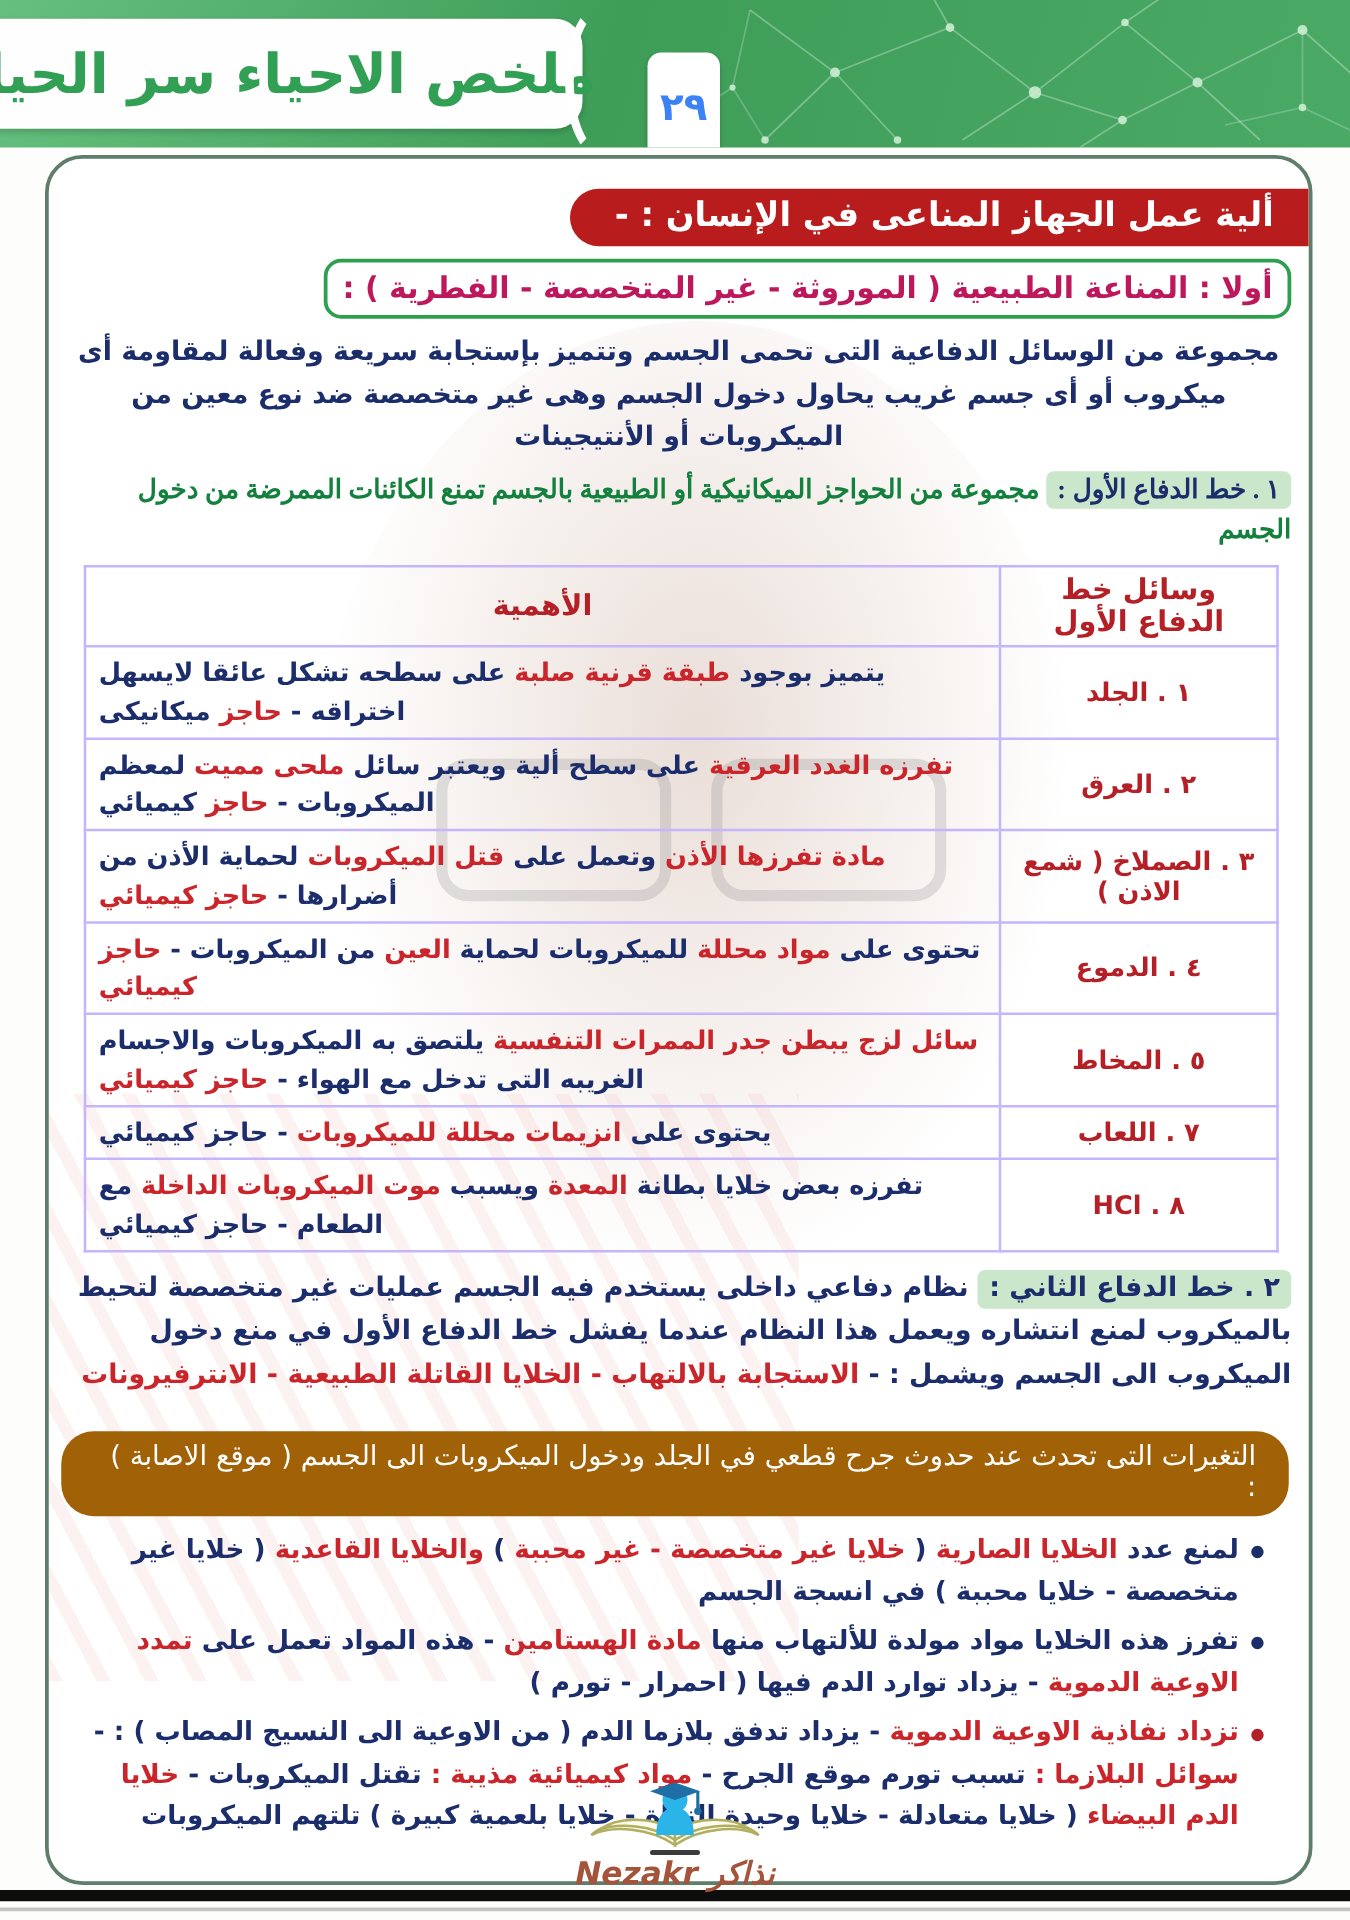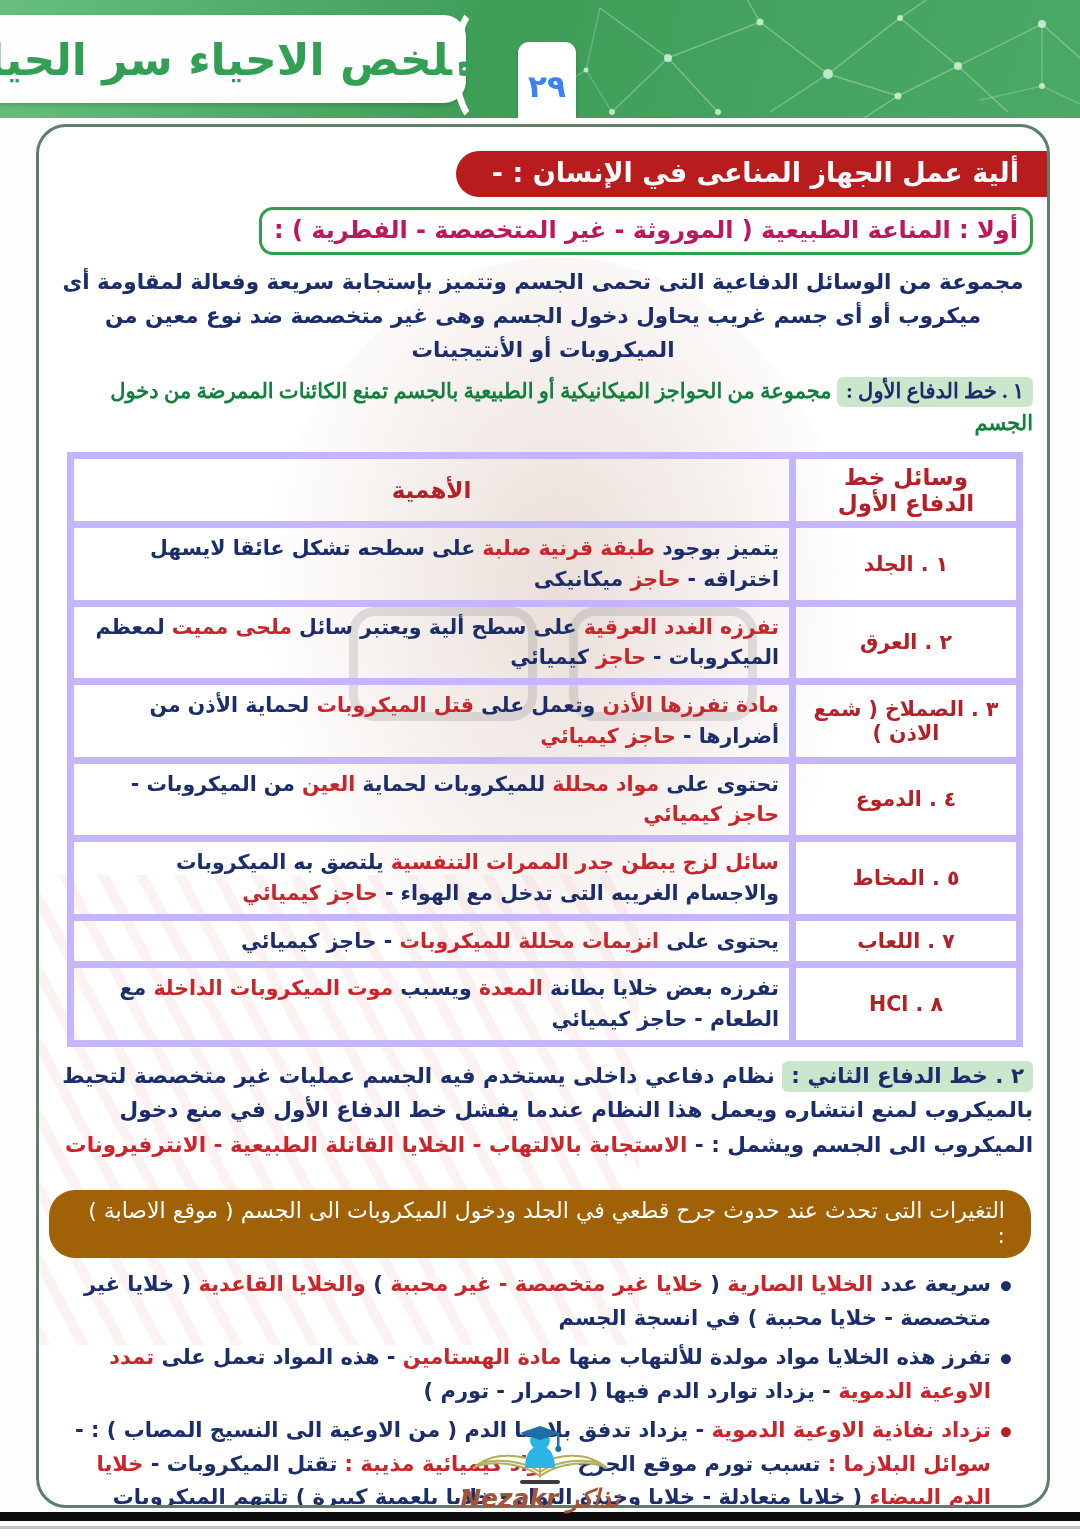--- a/index.html
+++ b/index.html
@@ -39,24 +39,24 @@
   
   .outline-box{border:3px solid #2e9e4f;background:#fff;border-radius:14px;width:fit-content;
     max-width:930px;padding:6px 12px 8px;margin:10px 14px 0 18px;
     color:#be185d;font-size:24px;font-weight:bold;}
   .intro{color:#1b2d6b;font-size:21.5px;font-weight:bold;line-height:1.58;margin:10px 20px 0;text-align:center;}
   .defline{margin:8px 14px 0;font-size:21px;font-weight:bold;line-height:1.55;text-align:right;font-family:Liberation Serif, serif;}
   .hl-label{background:#cbe7cb;color:#1b2d6b;padding:2px 9px 4px;border-radius:6px;}
   .green-text{color:#13813d;}
   
   table.defense{width:956px;margin:12px 24px 0;border-collapse:collapse;background:transparent;}
-  .defense th,.defense td{border:7px solid #c4b5fd;padding:5px 10px;vertical-align:middle;}
+  .defense th,.defense td{border:2px solid #c4b5fd;padding:5px 10px;vertical-align:middle;}
   .defense th{color:#b42025;font-size:23px;font-weight:bold;height:44px;text-align:center;}
   .col-means{width:200px;color:#b42025;font-size:20.5px;font-weight:bold;text-align:center;}
-  .col-imp{text-align:right;font-size:20.5px;font-weight:bold;line-height:1.5;}
+  .col-imp{text-align:left;font-size:20.5px;font-weight:bold;line-height:1.5;}
   .c-b{color:#1b2d6b;} .c-r{color:#c9252b;}
   .line2{margin:12px 14px 0;font-size:21.5px;font-weight:bold;line-height:1.6;text-align:right;}
   .changes-box{background:#a16207;color:#fff;font-size:22px;font-weight:normal;width:fit-content;
     max-width:930px;padding:8px 26px 10px;border-radius:26px;margin:28px 16px 0 0;}
   .bullets{margin:10px 30px 0 18px;padding:0;list-style:none;font-size:21px;font-weight:bold;line-height:1.6;}
   .bullets li{position:relative;padding-right:26px;margin-top:6px;text-align:right;}
   .bullets li::before{content:"\2022";position:absolute;right:2px;top:-2px;color:#1b2d6b;font-size:28px;}
   .bullets li:nth-child(3)::before{color:#b42025;}
   
   .logo{position:absolute;left:50%;transform:translateX(-50%);top:1424px;z-index:3;width:280px;text-align:center;}
@@ -157,21 +157,21 @@
       </table>
 
     <p class="line2">
       <span class="hl-label">٢ . خط الدفاع الثاني :</span>
       <span><span class="c-b">نظام دفاعي داخلى يستخدم فيه الجسم عمليات غير متخصصة لتحيط بالميكروب لمنع انتشاره ويعمل هذا النظام عندما يفشل خط الدفاع الأول في منع دخول الميكروب الى الجسم ويشمل : - </span><span class="c-r">الاستجابة بالالتهاب - الخلايا القاتلة الطبيعية - الانترفيرونات</span></span>
     </p>
 
     <div class="changes-box">التغيرات التى تحدث عند حدوث جرح قطعي في الجلد ودخول الميكروبات الى الجسم ( موقع الاصابة ) :</div>
 
     <ul class="bullets">
-      <li><span class="c-b">سريعة عدد </span><span class="c-r">الخلايا الصارية </span><span class="c-b">( </span><span class="c-r">خلايا غير متخصصة - غير محببة</span><span class="c-b"> ) </span><span class="c-r">والخلايا القاعدية </span><span class="c-b">( خلايا غير متخصصة - خلايا محببة ) في انسجة الجسم</span></li>
+      <li><span class="c-b">لمنع عدد </span><span class="c-r">الخلايا الصارية </span><span class="c-b">( </span><span class="c-r">خلايا غير متخصصة - غير محببة</span><span class="c-b"> ) </span><span class="c-r">والخلايا القاعدية </span><span class="c-b">( خلايا غير متخصصة - خلايا محببة ) في انسجة الجسم</span></li>
       <li><span class="c-b">تفرز هذه الخلايا مواد مولدة للألتهاب منها </span><span class="c-r">مادة الهستامين </span><span class="c-b">- هذه المواد تعمل على </span><span class="c-r">تمدد الاوعية الدموية </span><span class="c-b">- يزداد توارد الدم فيها ( احمرار - تورم )</span></li>
       <li><span class="c-r">تزداد نفاذية الاوعية الدموية </span><span class="c-b">- يزداد تدفق بلازما الدم ( من الاوعية الى النسيج المصاب ) : - </span><span class="c-r">سوائل البلازما : </span><span class="c-b">تسبب تورم موقع الجرح - </span><span class="c-r">مواد كيميائية مذيبة : </span><span class="c-b">تقتل الميكروبات - </span><span class="c-r">خلايا الدم البيضاء </span><span class="c-b">( خلايا متعادلة - خلايا وحيدة النواة - خلايا بلعمية كبيرة ) تلتهم الميكروبات</span></li>
     </ul>
 
   </div>
 </div>
 
 <div class="logo">
   <svg width="150" height="64" viewBox="0 0 150 64">
 

